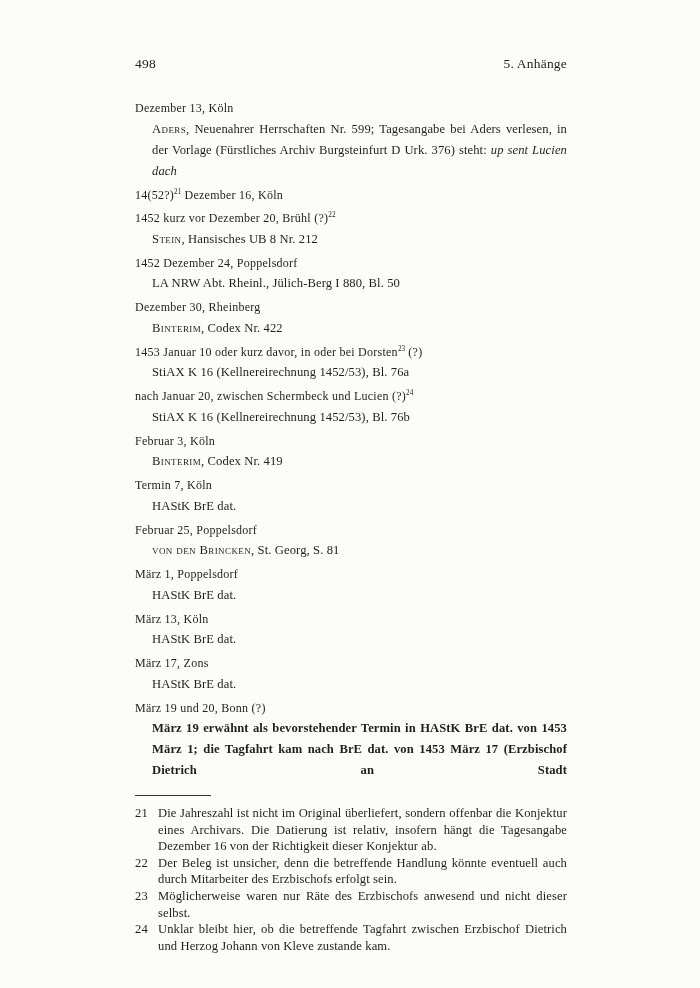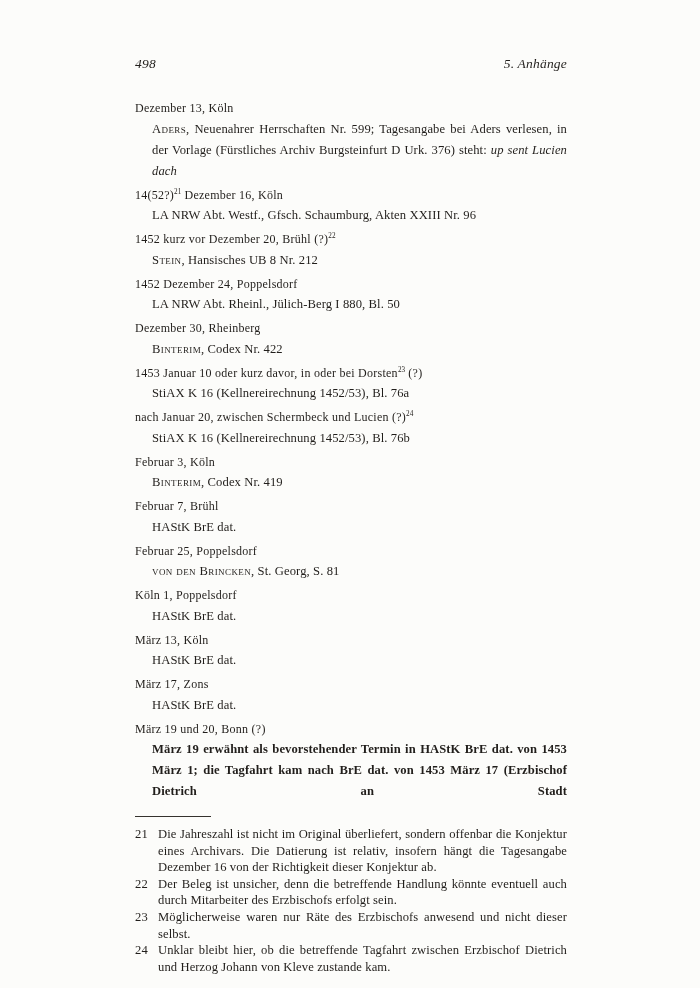--- a/index.html
+++ b/index.html
@@ -19,21 +19,20 @@
     position: absolute;
     left: 135px; top: 56px;
     width: 432px;
   }
   
   .running-head {
     position: relative;
     height: 18px;
     font-size: 13.5px;
     letter-spacing: 0.2px;
-    font-style: italic;
   }
   .page-number { position: absolute; left: 0; top: 0; }
   .running-title {
     position: absolute; left: 0; right: 0; top: 0;
     text-align: right;
   }
   
   .entries { margin-top: 25px; }
   .entry { margin-bottom: 4px; }
   .entry-heading {
@@ -85,21 +84,20 @@
       <span class="running-title">5. Anhänge</span>
     </div>
 
     <div class="entries">
         <div class="entry">
           <div class="entry-heading"><span>Dezember 13, Köln</span></div>
           <div class="entry-source"><span class="sc">Aders</span><span>, Neuenahrer Herrschaften Nr. 599; Tagesangabe bei Aders verlesen, in der Vorlage (Fürstliches Archiv Burgsteinfurt D Urk. 376) steht: </span><span class="i">up sent Lucien dach</span></div>
         </div>
         <div class="entry">
           <div class="entry-heading"><span>14(52?)</span><span class="sup">21</span><span> Dezember 16, Köln</span></div>
-          <div class="entry-source"><span>LA NRW Abt. Westf., Gfsch. Schaumburg, Akten XXIII Nr. 96</span></div>
         </div>
         <div class="entry">
           <div class="entry-heading"><span>1452 kurz vor Dezember 20, Brühl (?)</span><span class="sup">22</span></div>
           <div class="entry-source"><span class="sc">Stein</span><span>, Hansisches UB 8 Nr. 212</span></div>
         </div>
         <div class="entry">
           <div class="entry-heading"><span>1452 Dezember 24, Poppelsdorf</span></div>
           <div class="entry-source"><span>LA NRW Abt. Rheinl., Jülich-Berg I 880, Bl. 50</span></div>
         </div>
         <div class="entry">
@@ -112,29 +110,29 @@
         </div>
         <div class="entry">
           <div class="entry-heading"><span>nach Januar 20, zwischen Schermbeck und Lucien (?)</span><span class="sup">24</span></div>
           <div class="entry-source"><span>StiAX K 16 (Kellnereirechnung 1452/53), Bl. 76b</span></div>
         </div>
         <div class="entry">
           <div class="entry-heading"><span>Februar 3, Köln</span></div>
           <div class="entry-source"><span class="sc">Binterim</span><span>, Codex Nr. 419</span></div>
         </div>
         <div class="entry">
-          <div class="entry-heading"><span>Februar 7, Brühl</span></div>
+          <div class="entry-heading"><span>Termin 7, Köln</span></div>
           <div class="entry-source"><span>HAStK BrE dat.</span></div>
         </div>
         <div class="entry">
           <div class="entry-heading"><span>Februar 25, Poppelsdorf</span></div>
           <div class="entry-source"><span class="sc">von den Brincken</span><span>, St. Georg, S. 81</span></div>
         </div>
         <div class="entry">
-          <div class="entry-heading"><span>Köln 1, Poppelsdorf</span></div>
+          <div class="entry-heading"><span>März 1, Poppelsdorf</span></div>
           <div class="entry-source"><span>HAStK BrE dat.</span></div>
         </div>
         <div class="entry">
           <div class="entry-heading"><span>März 13, Köln</span></div>
           <div class="entry-source"><span>HAStK BrE dat.</span></div>
         </div>
         <div class="entry">
           <div class="entry-heading"><span>März 17, Zons</span></div>
           <div class="entry-source"><span>HAStK BrE dat.</span></div>
         </div>

